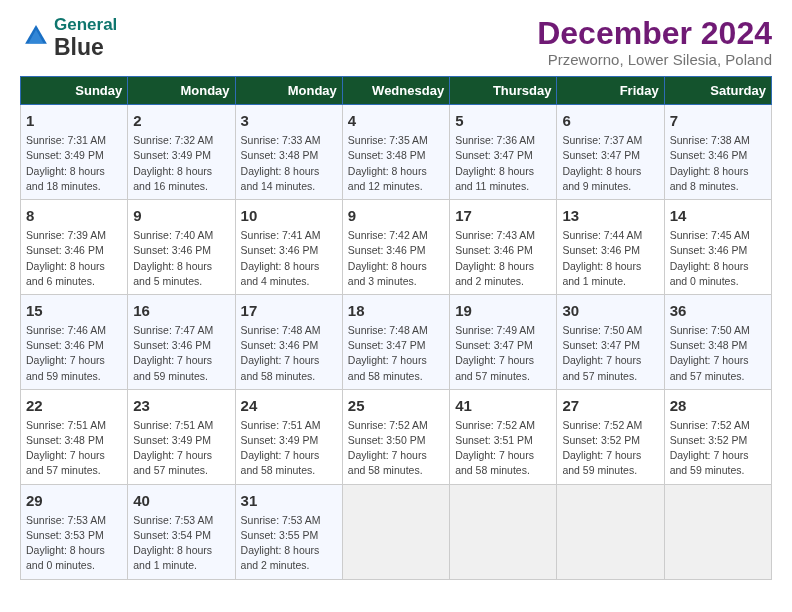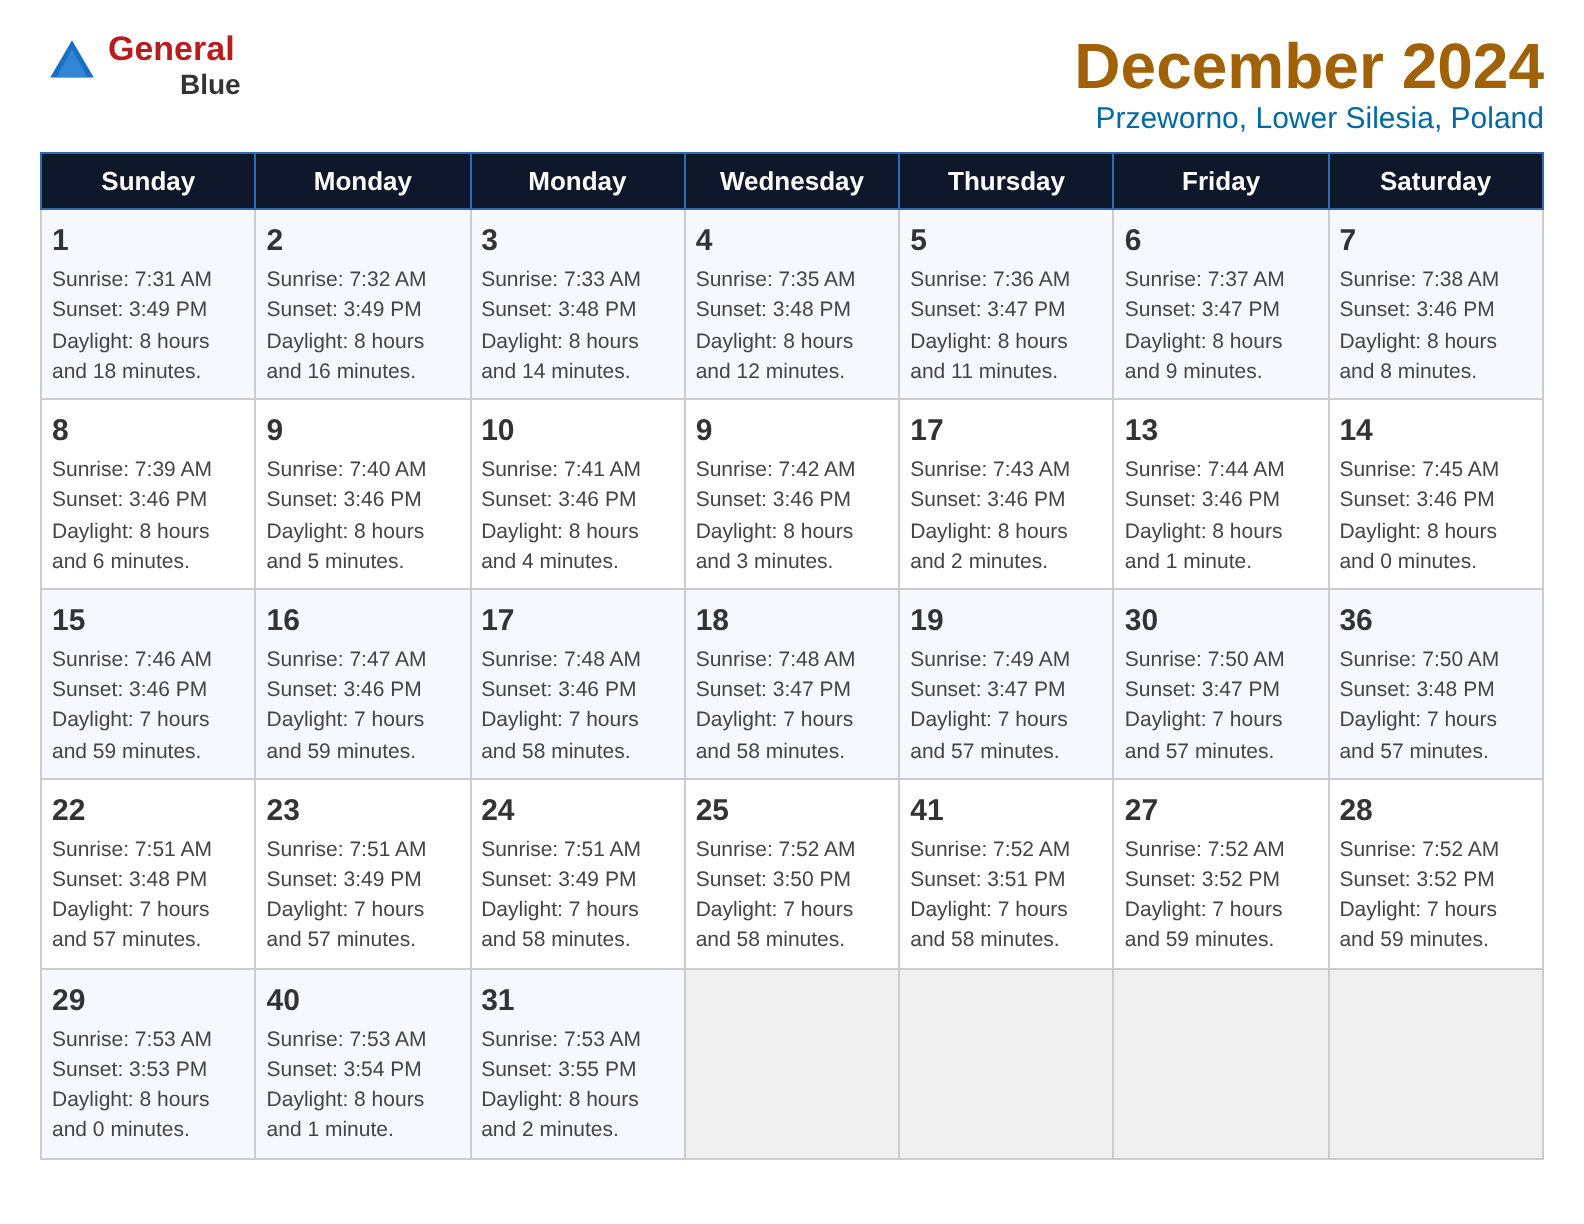--- a/index.html
+++ b/index.html
@@ -25,36 +25,36 @@
       width: 28px;
       height: 28px;
       margin-left: 2px;
     }
     .title-area {
       text-align: right;
     }
     .main-title {
       font-size: 32px;
       font-weight: bold;
-      color: #a16207;
+      color: #701a75;
       line-height: 1.1;
     }
     .subtitle {
       font-size: 15px;
-      color: #0369a1;
+      color: #737373;
     }
     table {
       width: 100%;
       border-collapse: collapse;
       font-size: 11px;
     }
     thead tr th {
-      background-color: #0f172a;
+      background-color: #14532d;
       color: #fff;
-      text-align: center;
+      text-align: right;
       padding: 6px 5px;
       font-size: 13px;
       font-weight: bold;
       border: 1px solid #2e6bb5;
     }
     tbody tr td {
       vertical-align: top;
       padding: 5px 5px;
       border: 1px solid #ccc;
       background: #fff;
@@ -87,23 +87,23 @@
 <div class="header-area">
   <div class="logo">
     <div>
       <svg class="logo-icon" viewBox="0 0 36 36">
         <polygon points="18,4 32,28 4,28" fill="#1a6fc4"></polygon>
         <polygon points="18,10 28,28 8,28" fill="#4a9ee8" opacity="0.5"></polygon>
       </svg>
     </div>
     <div style="margin-left:4px;">
       <div style="font-size:17px;font-weight:bold;color:#333;line-height:1.1;">
-        <span style="color:#b91c1c;">General</span>
+        <span style="color:#0f766e;">General</span>
       </div>
-      <div style="font-size:14px;font-weight:bold;color:#333;line-height:1.1;margin-left:36px;">
+      <div style="font-size:23px;font-weight:bold;color:#333;line-height:1.1;">
         <span>Blue</span>
       </div>
     </div>
   </div>
   <div class="title-area">
     <div class="main-title">December 2024</div>
     <div class="subtitle">Przeworno, Lower Silesia, Poland</div>
   </div>
 </div>
 

